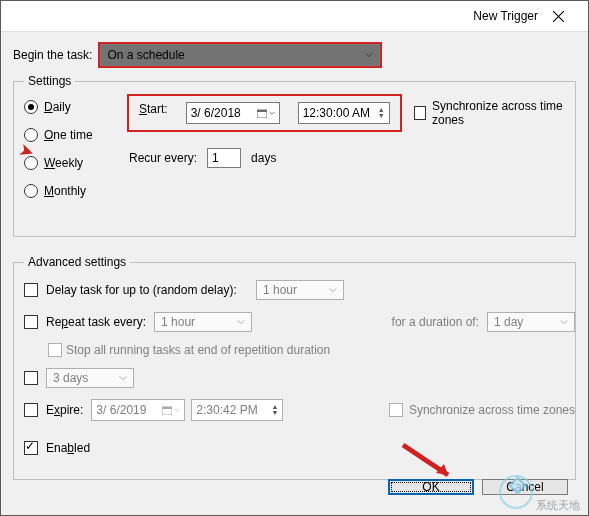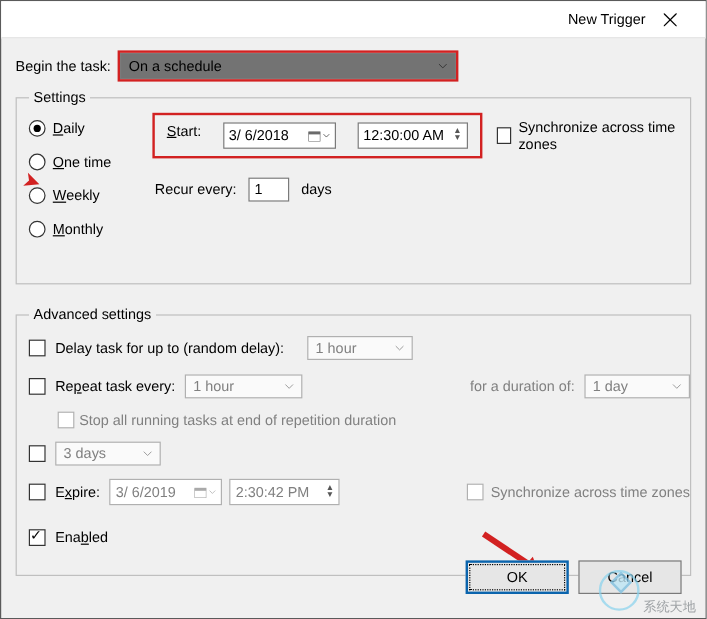--- a/index.html
+++ b/index.html
@@ -37,21 +37,21 @@
   .recur-row{display:flex;align-items:center;gap:10px;margin-top:18px}
   .num-input{border:1px solid #7a7a7a;background:#fff;width:34px;height:20px;padding:2px 4px;box-sizing:border-box}
   .red-arrow{position:absolute;left:-5px;top:50px;color:#d22121;font-size:18px;line-height:10px;transform:rotate(20deg)}
   .adv-wrap{margin-top:18px}
   .adv-wrap fieldset{padding-top:10px}
   .adv-row{display:flex;align-items:center;min-height:22px;margin-bottom:10px;color:#000}
   .adv-row .checkbox{margin-right:8px}
   .combo-sm{border:1px solid #b0b0b0;background:#fafafa;height:20px;display:flex;align-items:center;justify-content:space-between;padding:0 6px;box-sizing:border-box;width:88px;color:#808080}
   .sub-row{margin-left:24px;display:flex;align-items:center;gap:4px;color:#808080;margin-bottom:10px}
   .btnbar{position:absolute;bottom:20px;right:20px;display:flex;gap:8px}
-  .btn{width:86px;height:28px;border:1px solid #7a7a7a;background:#e6e6e6;display:flex;align-items:center;justify-content:center;box-sizing:border-box}
+  .btn{width:86px;height:16px;border:1px solid #7a7a7a;background:#e6e6e6;display:flex;align-items:center;justify-content:center;box-sizing:border-box}
   .btn.default{border:2px solid #0a64ad}
   .btn.default-outer{outline:1px dotted #000;outline-offset:-4px}
   .watermark{position:absolute;right:8px;bottom:2px;font-size:11px;color:#9ea2a5}
   .wm-shape{position:absolute;right:55px;bottom:6px;width:34px;height:34px}
   .wm-shape::before{content:"";position:absolute;width:34px;height:34px;border:2px solid #88d1ec;border-radius:50%;box-sizing:border-box;opacity:.7}
   .wm-shape::after{content:"";position:absolute;width:9px;height:9px;border:2px solid #7fc0e0;background:#bfe6f5;transform:rotate(45deg);top:4px;left:12px;opacity:.8}
   .ok-arrow{position:absolute;color:#d22121}
   .ok-arrow svg{width:60px;height:42px}
   .gap{height:6px}
 </style>

